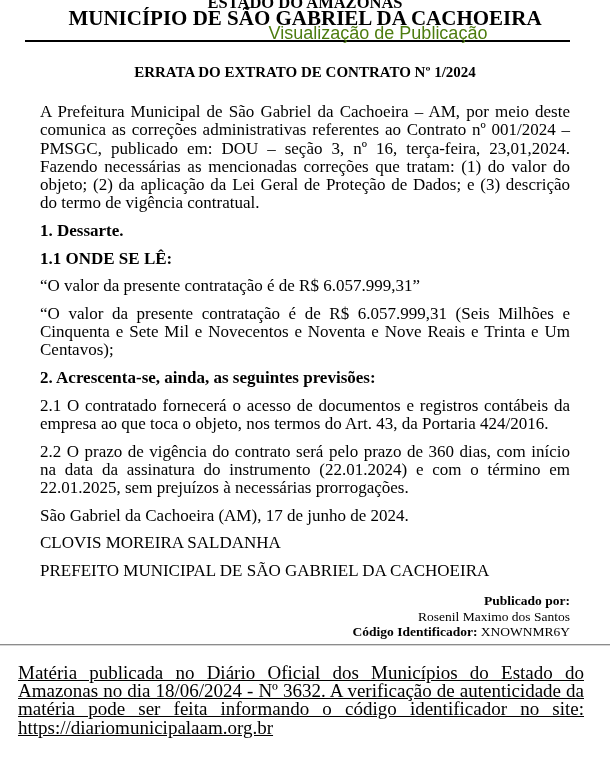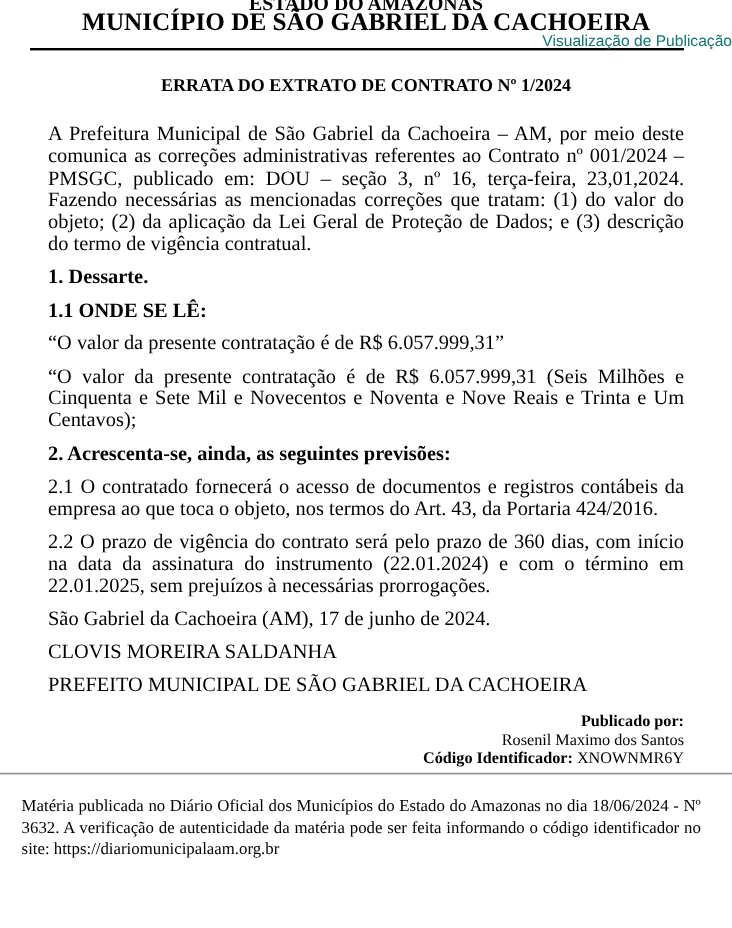--- a/index.html
+++ b/index.html
@@ -25,24 +25,24 @@
   }
   .muni-line {
     font-weight: bold;
     font-size: 21px;
     line-height: 17px;
     text-align: center;
     white-space: nowrap;
   }
   .view-label {
     font-family: "Liberation Sans", sans-serif;
-    font-size: 13px;
+    font-size: 18px;
     line-height: 13px;
-    color: #0f766e;
-    text-align: right;
+    color: #4d7c0f;
+    text-align: center;
     margin-left: 146px;
     white-space: nowrap;
   }
   .top-rule {
     border: none;
     border-top: 2px solid #000000;
     margin: 0 40px 0 25px;
     height: 0;
   }
 
@@ -80,23 +80,24 @@
     border: none;
     border-top: 1px solid #8c8c8c;
     border-bottom: 1px solid #d6d6d6;
     margin: 4px 0 0 0;
     height: 0;
   }
 
   
   .site-footer {
     margin: 18px 26px 0 18px;
-    font-size: 14px;
+    font-size: 19px;
     line-height: 18.3px;
     text-align: justify;
+    text-decoration: underline;
   }
 </style>
 </head>
 <body>
 
 <div class="page">
 
   <div class="state-line">ESTADO DO AMAZONAS</div>
 
   <div class="muni-line">MUNICÍPIO DE SÃO GABRIEL DA CACHOEIRA</div>

